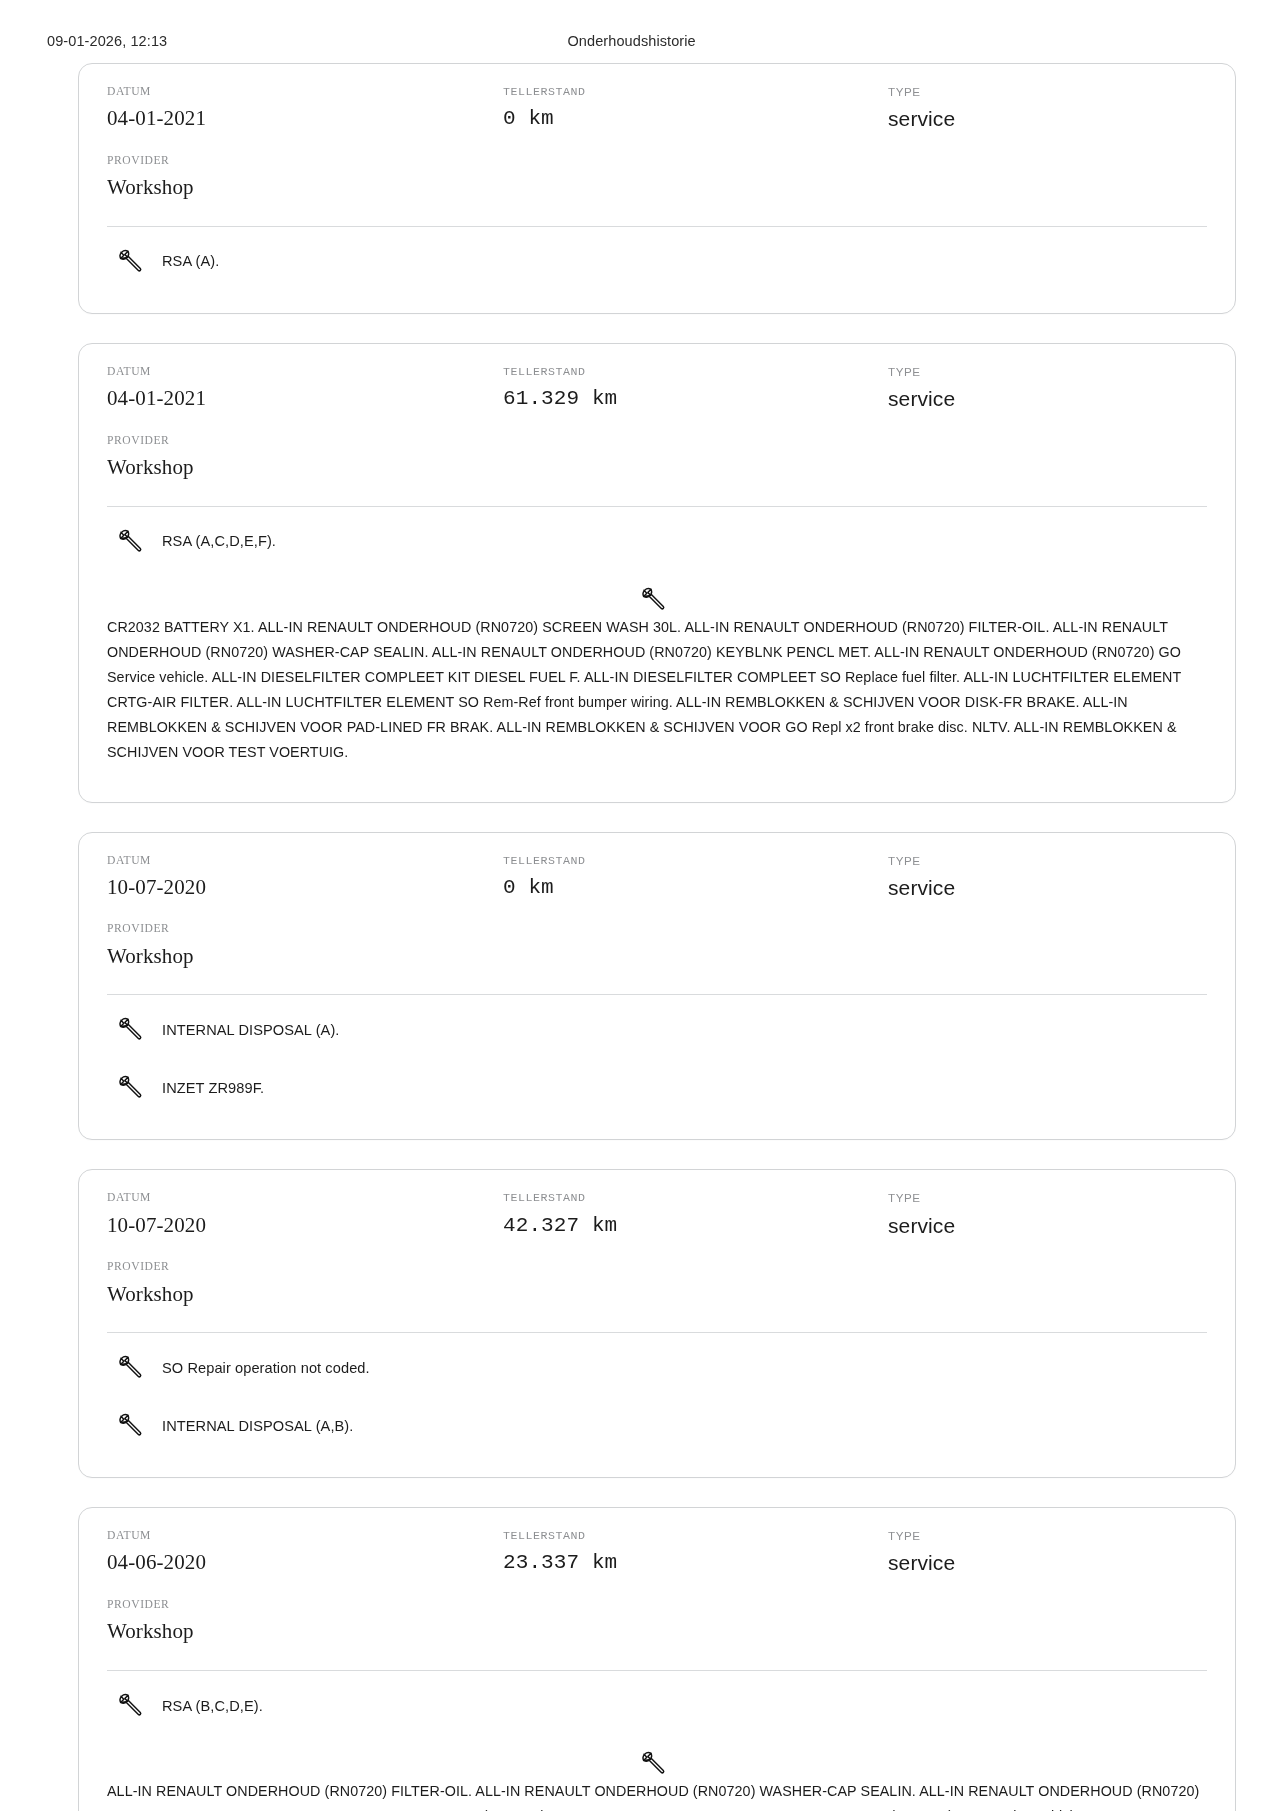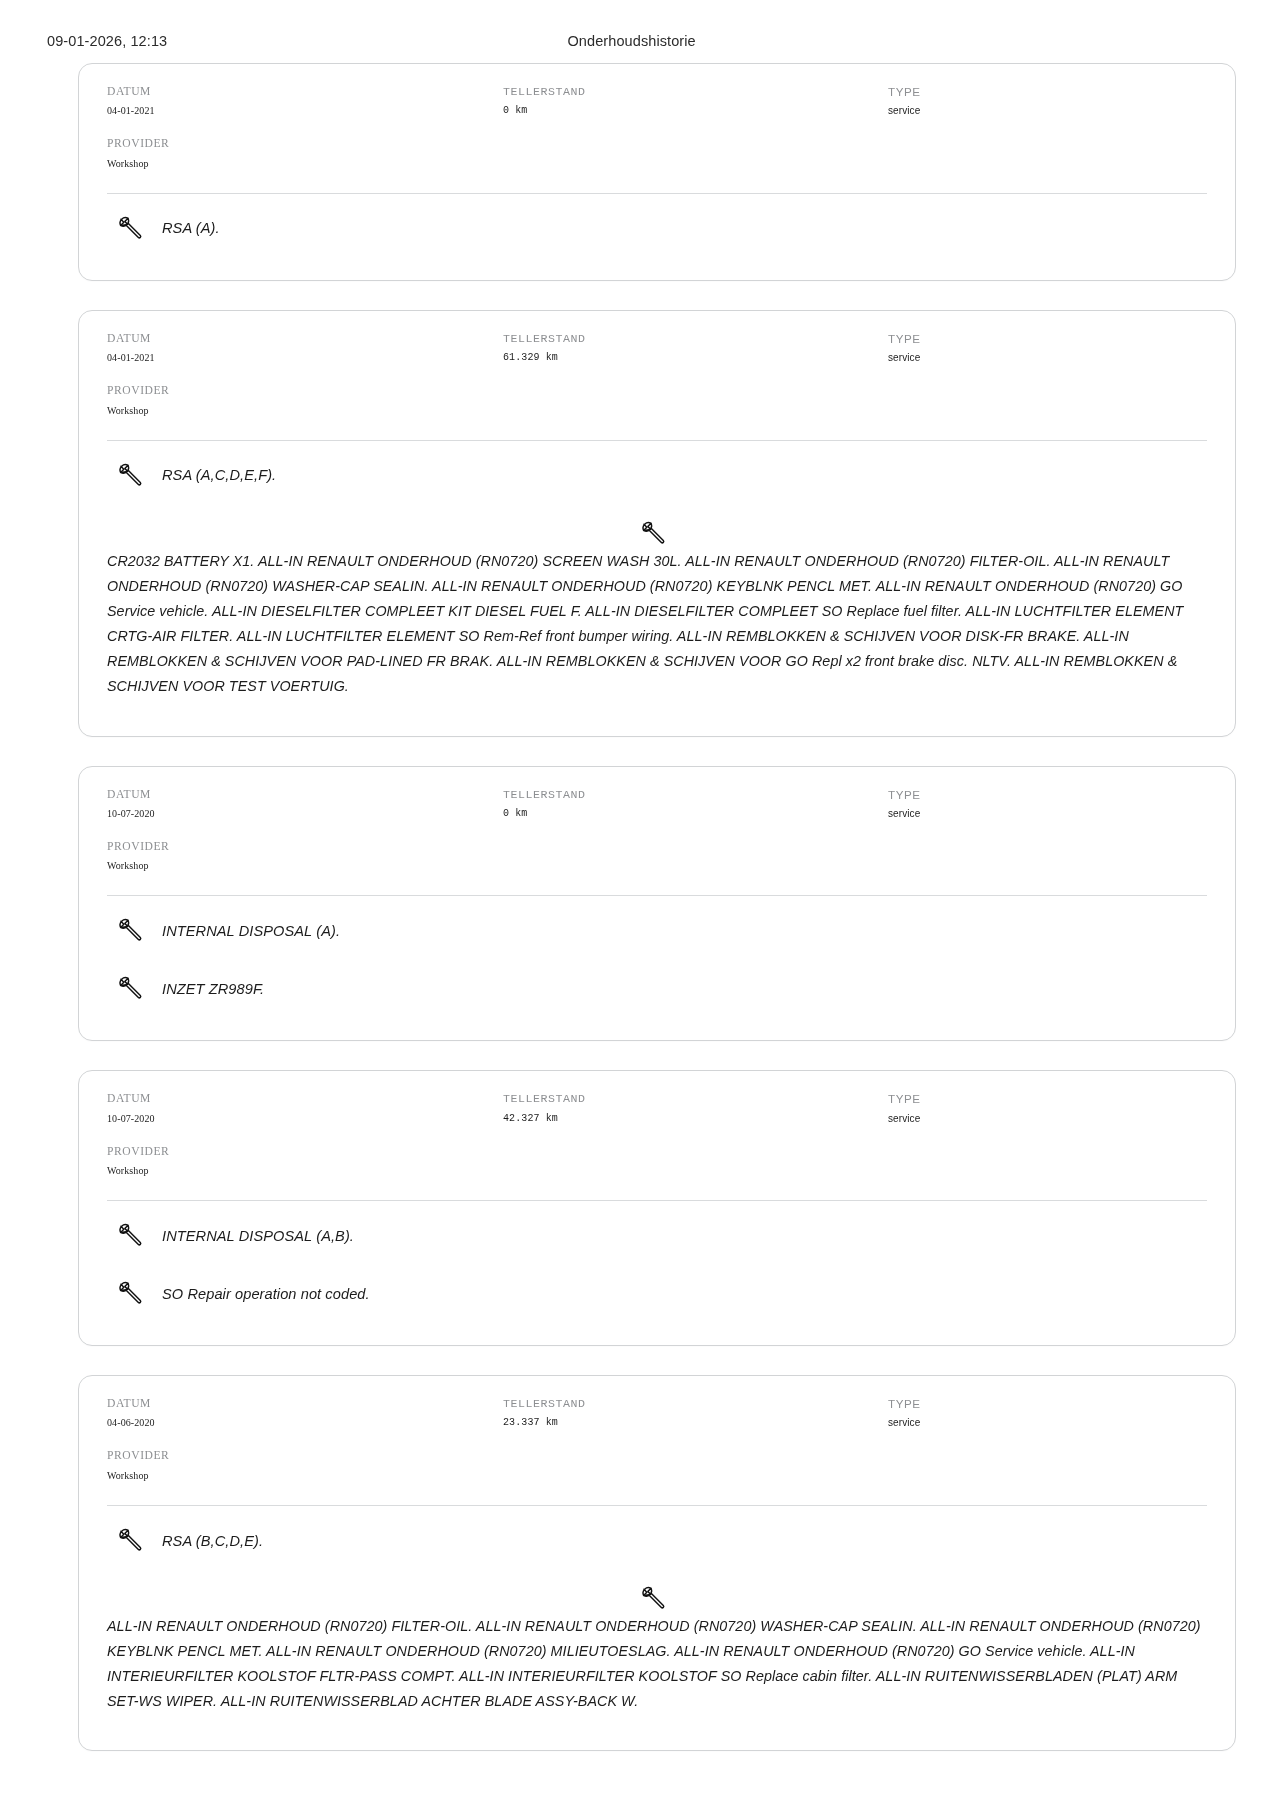--- a/index.html
+++ b/index.html
@@ -79,42 +79,41 @@
 
   .meta-label {
     font-size: 11.6px;
     letter-spacing: 0.55px;
     color: #8d8f92;
     text-transform: uppercase;
     line-height: 1.5;
     margin-bottom: 3px;
   }
   .meta-value {
-    font-size: 10px;
+    font-size: 21px;
     color: #1c1c1c;
     line-height: 1.5;
     letter-spacing: 0.1px;
   }
 
   .meta-row.second {
     margin-top: 17px;
   }
 
   
   .divider {
     height: 1px;
     background: #d9dbdd;
     margin: 22px 0 0 0;
     border: 0;
   }
 
   
   .jobs {
     padding-top: 6px;
-    font-style: italic;
   }
   .job {
     display: flex;
     align-items: center;
     padding: 14px 0 14px 0;
   }
   .job.multiline {
     align-items: center;
     flex-direction: column;
   }
@@ -334,33 +333,33 @@
           <div class="job">
             <span class="job-icon">
               <svg viewBox="0 0 64 64" xmlns="http://www.w3.org/2000/svg" aria-hidden="true">
                 <g stroke="#121212" stroke-width="3.6" fill="none" stroke-linejoin="round" stroke-linecap="round">
                   <path d="M27.0 5.6 A13.2 13.2 0 0 0 9.0 23.2 L16.8 15.4 L9.6 8.2"></path>
                   <path d="M9.0 23.2 A13.2 13.2 0 0 0 27.0 5.6 L19.2 13.4 L26.4 20.6 Z"></path>
                   <path d="M23.2 23.4 L52.6 52.8 a3.4 3.4 0 0 0 4.8 -4.8 L28.0 18.6"></path>
                 </g>
               </svg>
             </span>
+            <div class="job-text">SO Repair operation not coded.</div>
+          </div>
+          <div class="job">
+            <span class="job-icon">
+              <svg viewBox="0 0 64 64" xmlns="http://www.w3.org/2000/svg" aria-hidden="true">
+                <g stroke="#121212" stroke-width="3.6" fill="none" stroke-linejoin="round" stroke-linecap="round">
+                  <path d="M27.0 5.6 A13.2 13.2 0 0 0 9.0 23.2 L16.8 15.4 L9.6 8.2"></path>
+                  <path d="M9.0 23.2 A13.2 13.2 0 0 0 27.0 5.6 L19.2 13.4 L26.4 20.6 Z"></path>
+                  <path d="M23.2 23.4 L52.6 52.8 a3.4 3.4 0 0 0 4.8 -4.8 L28.0 18.6"></path>
+                </g>
+              </svg>
+            </span>
             <div class="job-text">INTERNAL DISPOSAL (A,B).</div>
-          </div>
-          <div class="job">
-            <span class="job-icon">
-              <svg viewBox="0 0 64 64" xmlns="http://www.w3.org/2000/svg" aria-hidden="true">
-                <g stroke="#121212" stroke-width="3.6" fill="none" stroke-linejoin="round" stroke-linecap="round">
-                  <path d="M27.0 5.6 A13.2 13.2 0 0 0 9.0 23.2 L16.8 15.4 L9.6 8.2"></path>
-                  <path d="M9.0 23.2 A13.2 13.2 0 0 0 27.0 5.6 L19.2 13.4 L26.4 20.6 Z"></path>
-                  <path d="M23.2 23.4 L52.6 52.8 a3.4 3.4 0 0 0 4.8 -4.8 L28.0 18.6"></path>
-                </g>
-              </svg>
-            </span>
-            <div class="job-text">SO Repair operation not coded.</div>
           </div>
         </div>
       </div>
       <div class="card">
         <div class="meta-row">
           <div class="meta-col col-1">
             <div class="meta-label">DATUM</div>
             <div class="meta-value">04-06-2020</div>
           </div>
           <div class="meta-col col-2">

